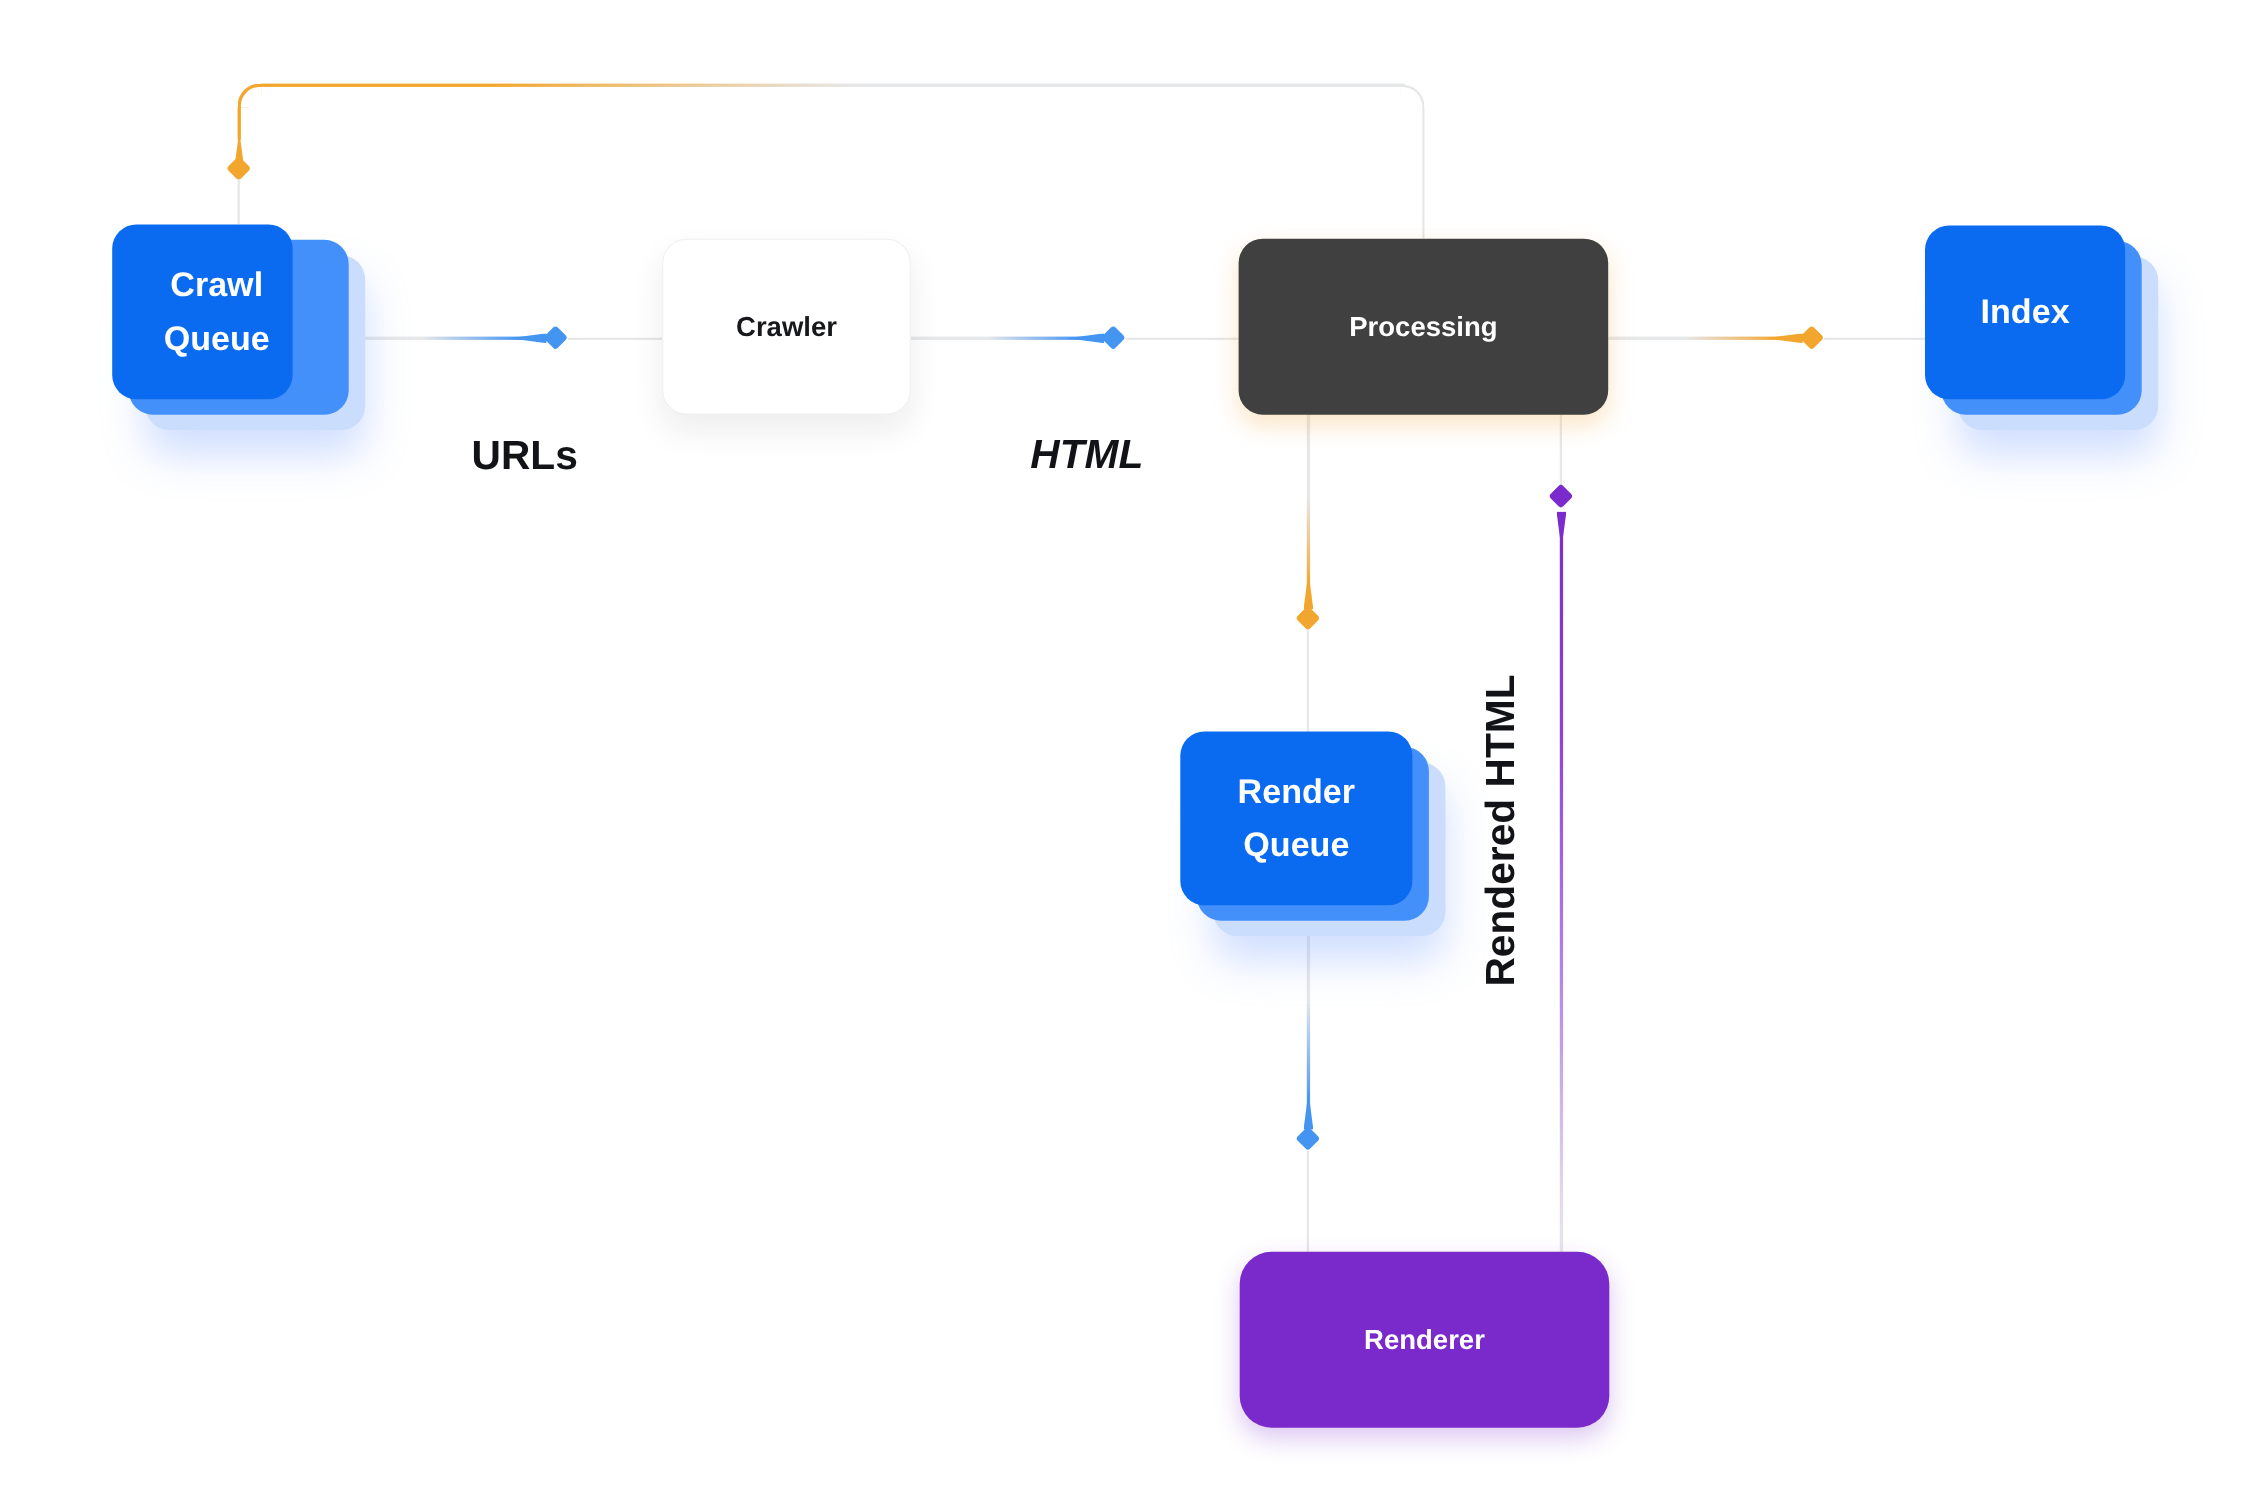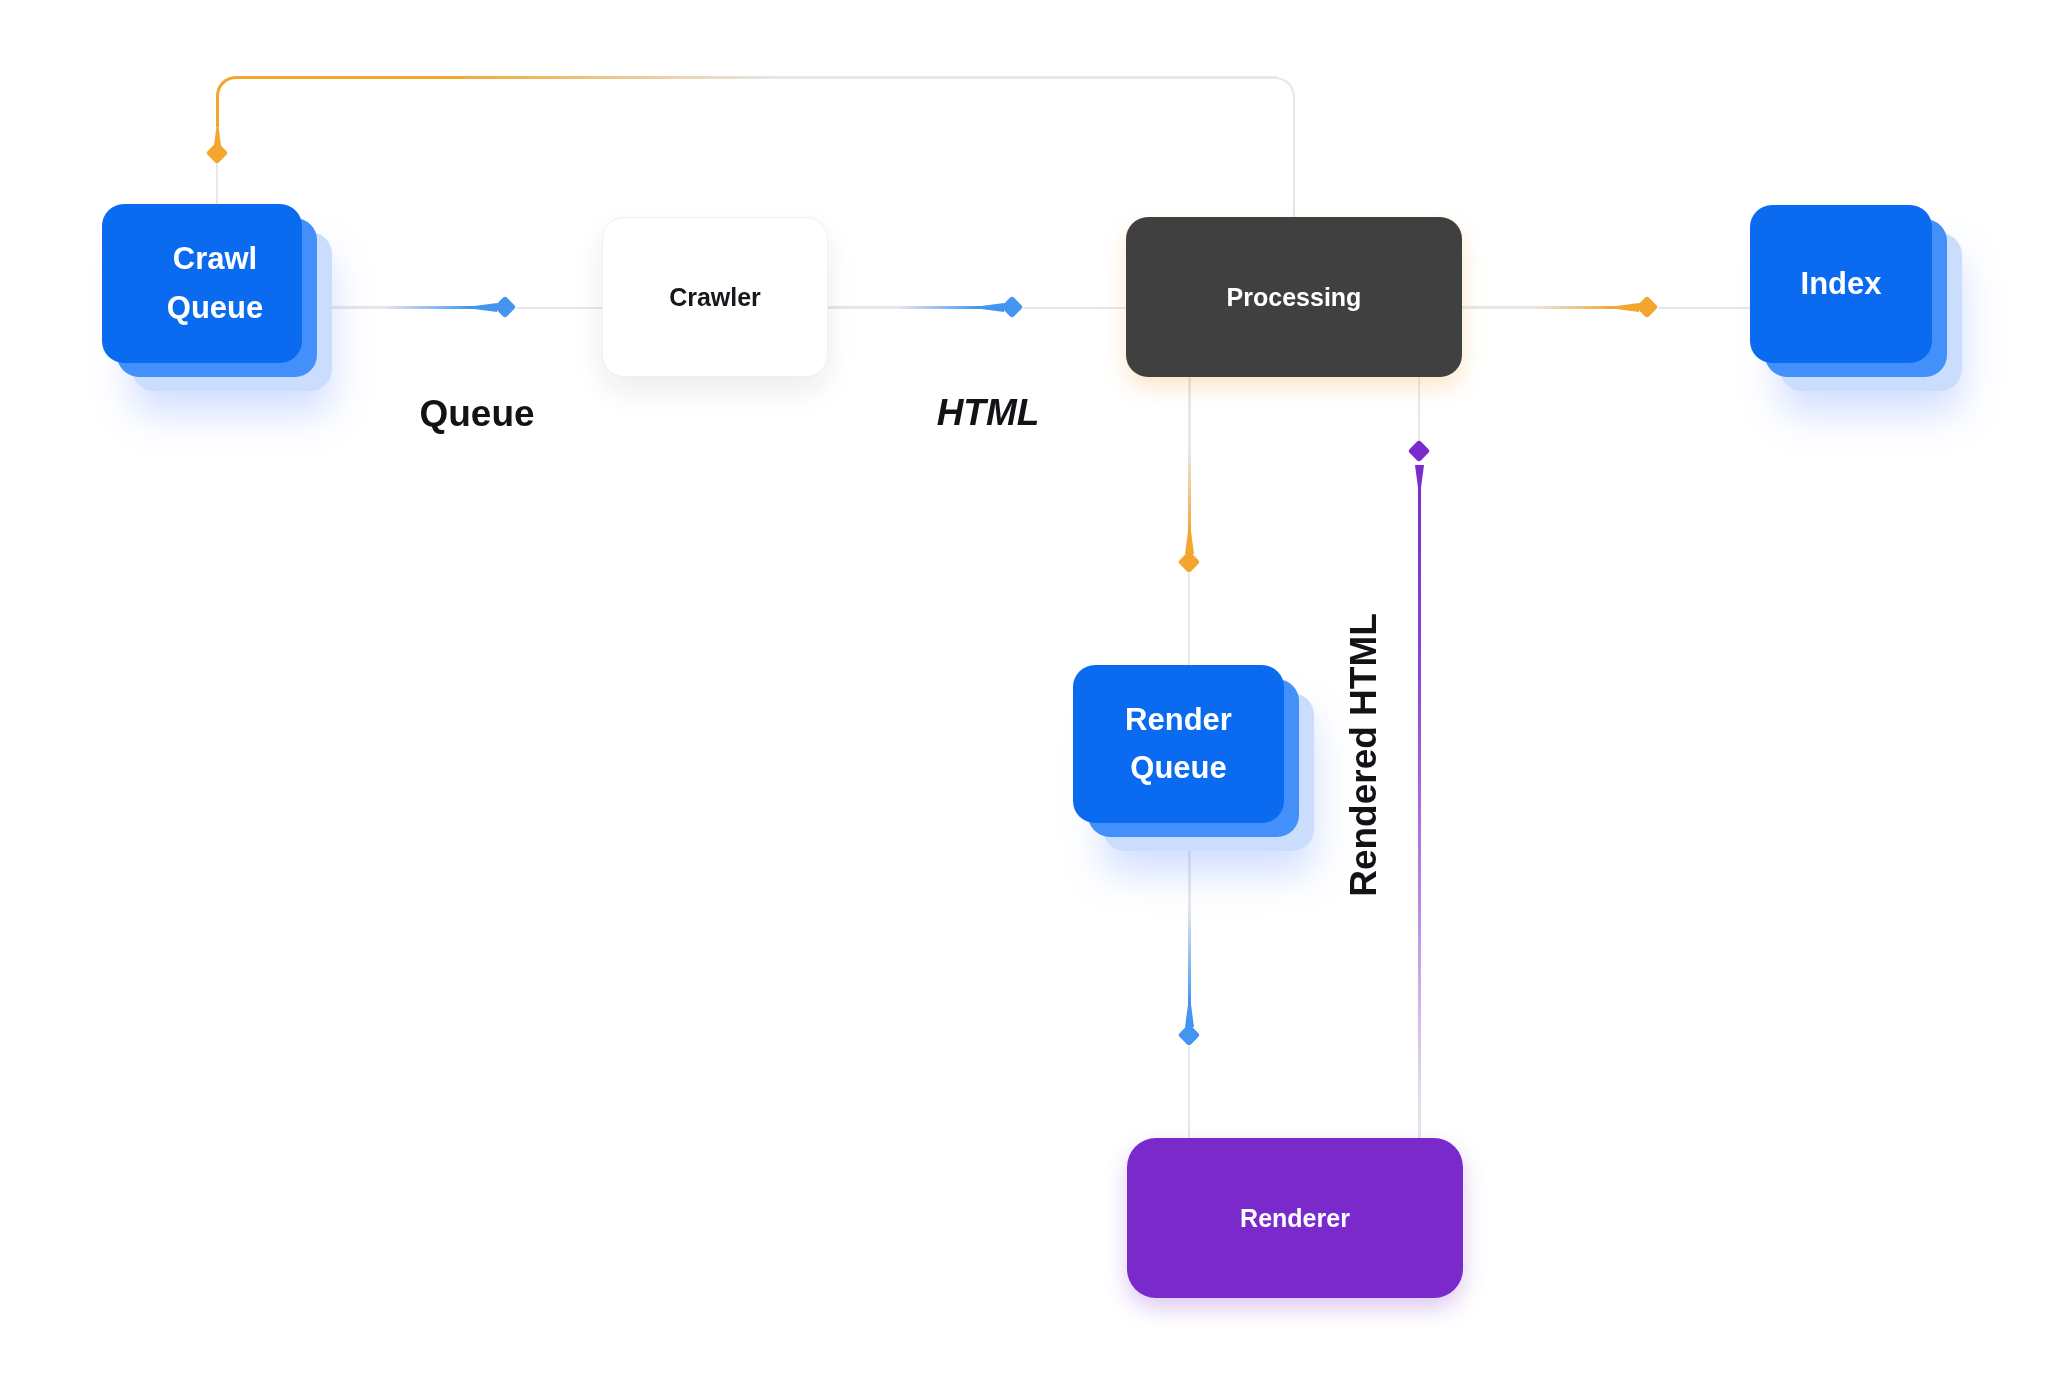--- a/index.html
+++ b/index.html
@@ -161,28 +161,28 @@
   <div class="line grad-down-blue" style="left:1188px; top:823px; height:203px;"></div>
   <div class="tail tail-down" style="left:1185px; top:993px; background:#4495f2;"></div>
   <div class="diamond" style="left:1181px; top:1027px; background:#4495f2;"></div>
   <div class="line v-line gray" style="left:1188px; top:1046px; height:92px;"></div>
 
   <div class="line v-line gray" style="left:1418px; top:377px; height:66px;"></div>
   <div class="diamond" style="left:1411px; top:443px; background:#7b2bcc;"></div>
   <div class="tail tail-up" style="left:1415px; top:465px; background:#7b2bcc;"></div>
   <div class="line grad-purple-fade" style="left:1418px; top:470px; height:668px;"></div>
 
-  <div class="edge-label" style="left:477px; top:414px;">Queue</div>
+  <div class="edge-label" style="left:477px; top:414px;">URLs</div>
   <div class="edge-label" style="left:988px; top:413px;font-style:italic;">HTML</div>
   <div class="edge-label vertical" style="left:1364px; top:755px;">Rendered HTML</div>
 
   <div class="stack-wrap" style="left:102px; top:204px; width:200px; height:159px;">
     <div class="stack-layer l3" style="width: 200px; height: 159px; background-color: rgb(203, 221, 252);"></div>
     <div class="stack-layer l2" style="width: 200px; height: 159px; background-color: rgb(68, 144, 250);"></div>
-    <div class="stack-card" style="width: 200px; height: 159px; background-color: rgb(11, 107, 240); padding-left: 44px;">Crawl Queue</div>
+    <div class="stack-card" style="width: 164px; height: 159px; background-color: rgb(11, 107, 240); padding-left: 44px;">Crawl Queue</div>
   </div>
 
   <div class="node node-crawler" style="left:602px; top:217px; width:226px; height:160px;">Crawler</div>
 
   <div class="node node-processing" style="left: 1126px; top: 217px; width: 336px; height: 160px; background-color: #404040;">Processing</div>
 
   <div class="stack-wrap" style="left:1750px; top:205px; width:182px; height:168px;">
     <div class="stack-layer l3" style="width: 182px; height: 158px; background-color: rgb(203, 221, 252);"></div>
     <div class="stack-layer l2" style="width: 182px; height: 158px; background-color: rgb(68, 144, 250);"></div>
     <div class="stack-card" style="width: 182px; height: 158px; background-color: rgb(11, 107, 240);">Index</div>

